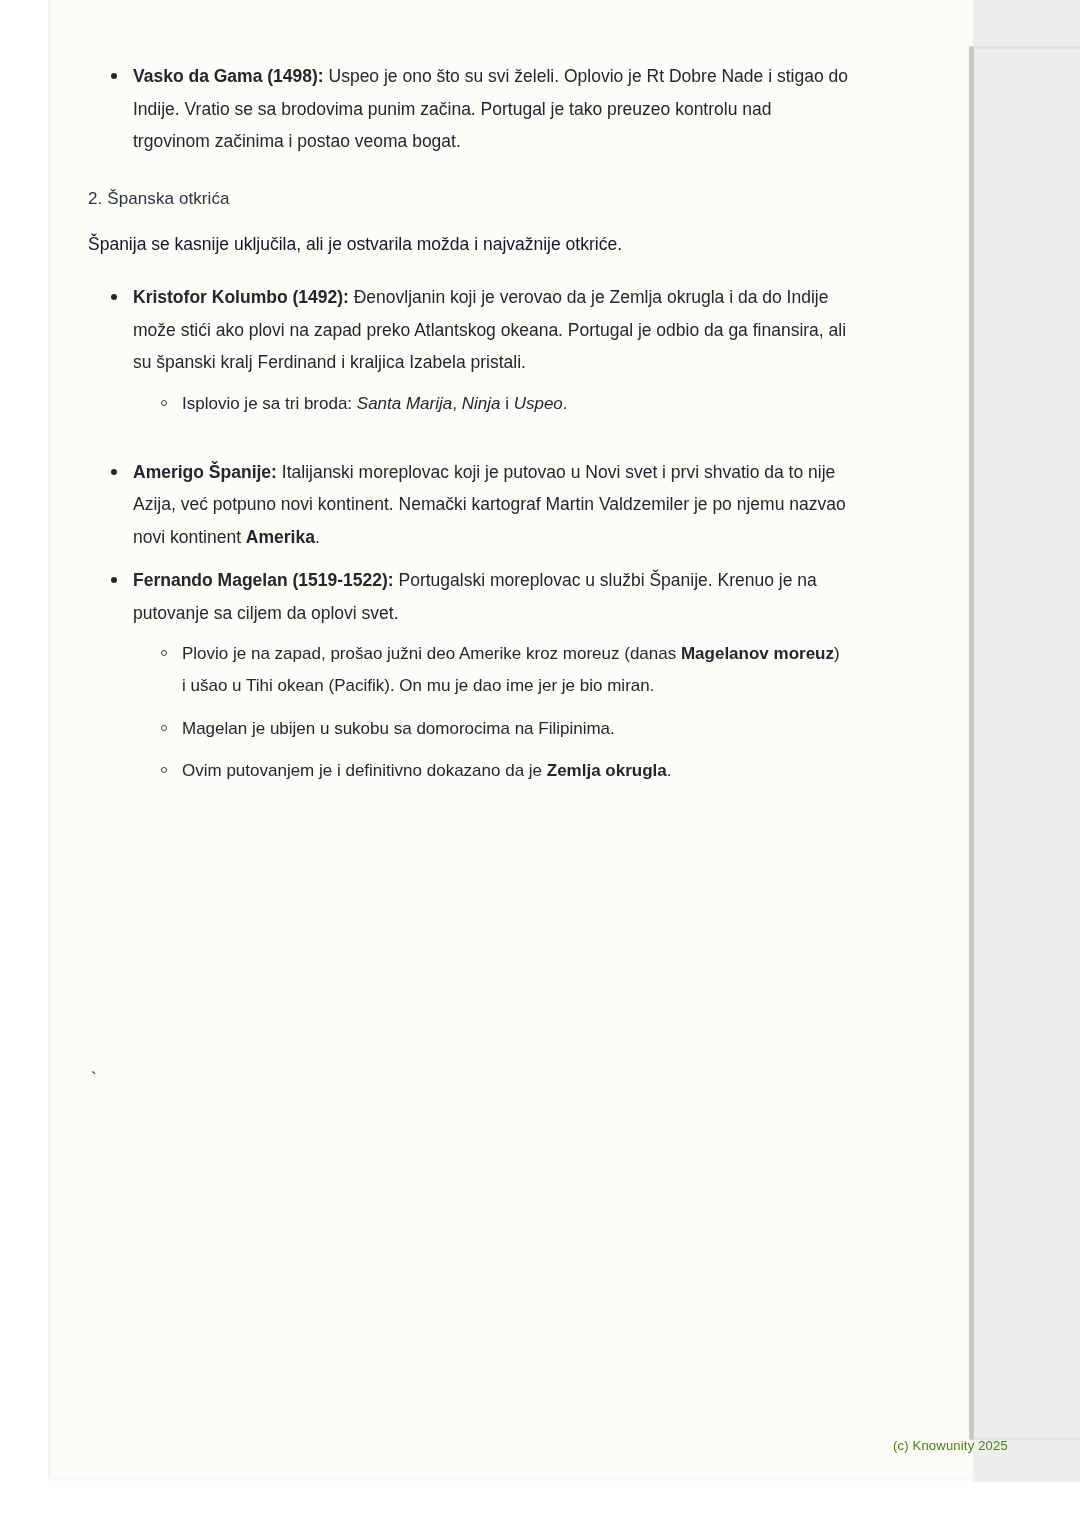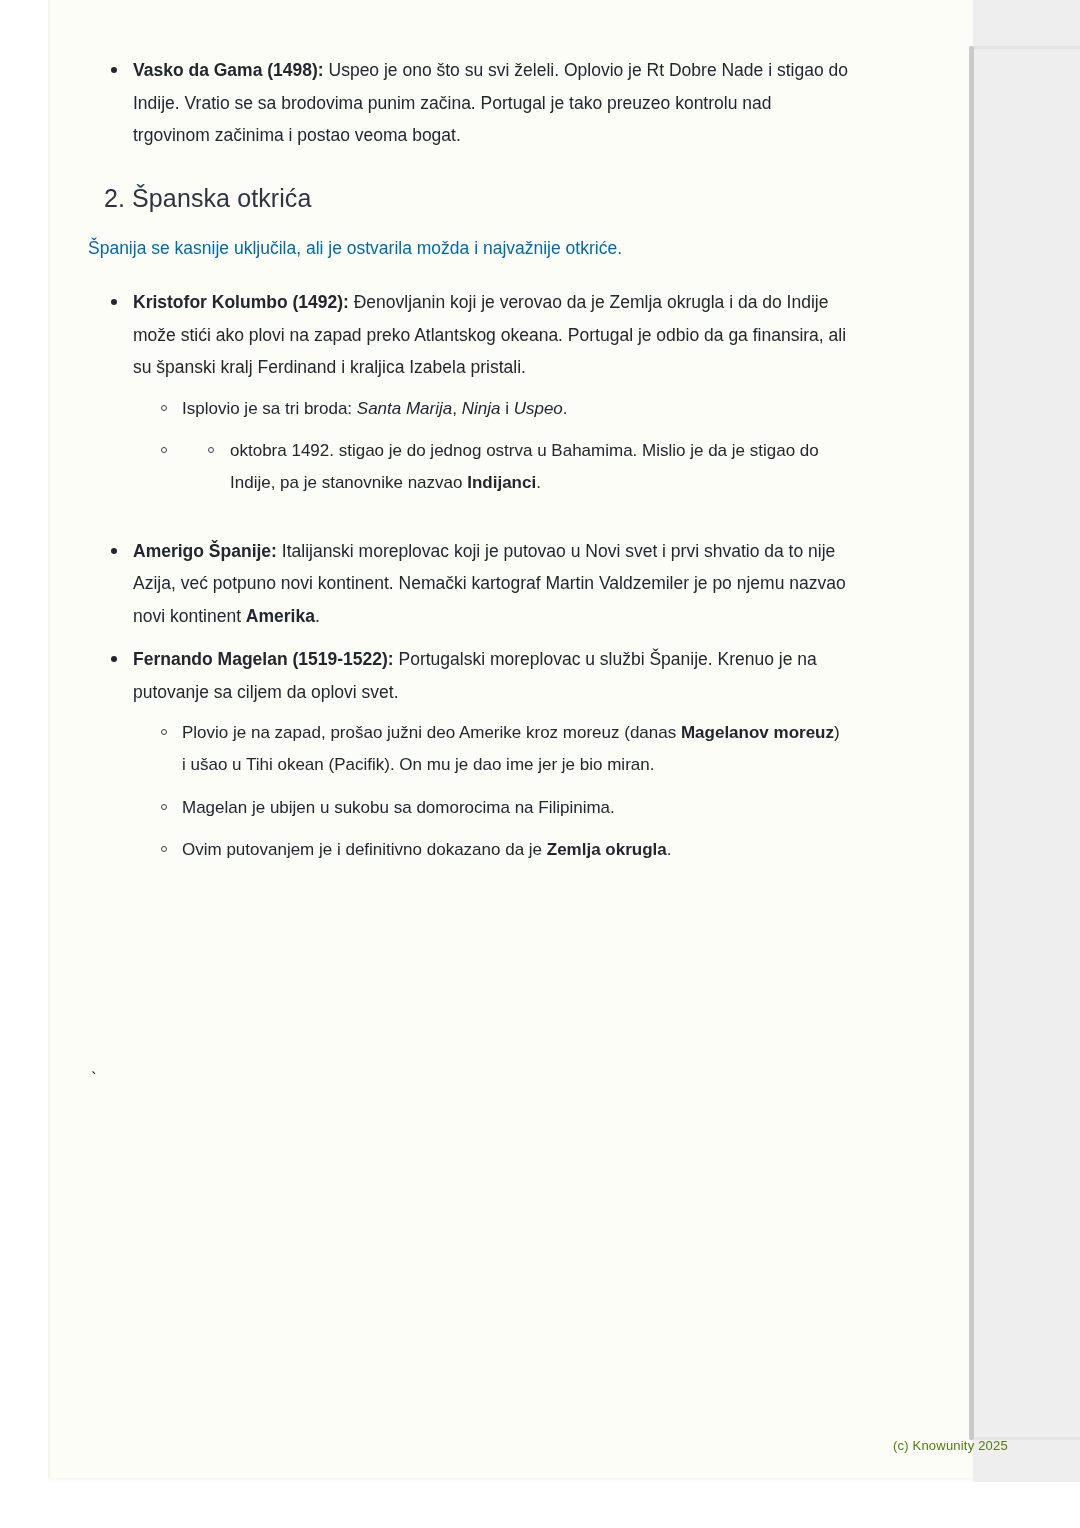--- a/index.html
+++ b/index.html
@@ -82,21 +82,21 @@
     top: 1437px;
     width: 106px;
     height: 3px;
     background: #e4e4e2;
   }
 
   
   #content {
     position: absolute;
     left: 88px;
-    top: 54px;
+    top: 60px;
     width: 760px;
     color: #22272e;
     font-size: 17.5px;
     line-height: 1.86;
   }
 
   ul {
     list-style: none;
     margin: 0;
     padding: 0;
@@ -169,33 +169,33 @@
     top: 12px;
     width: 6px;
     height: 6px;
     border-radius: 50%;
     border: 1.4px solid #3b4149;
     background: transparent;
     box-sizing: border-box;
   }
 
   h2.section-heading {
-    font-size: 25px;
+    font-size: 17px;
     font-weight: 400;
     color: #2b3440;
-    margin: 30px 0 0 16px;
+    margin: 30px 0 0 0;
     padding: 0;
     line-height: 1.35;
     letter-spacing: 0.1px;
   }
   p.section-intro {
     font-size: 17.5px;
     margin: 19px 0 22px 0;
     line-height: 1.7;
-    color: #0369a1;
+    color: #0f172a;
   }
 
   .b { font-weight: 700; }
   .i { font-style: italic; text-align: center; }
 
   .spacer-gap { height: 14px; }
 
   #stray-backtick {
     position: absolute;
     left: 91px;
@@ -246,27 +246,20 @@
 
       <li>
         <span class="b">Kristofor Kolumbo (1492):</span><span> Đenovljanin koji je verovao da je Zemlja okrugla i da do Indije može stići ako plovi na zapad preko Atlantskog okeana. Portugal je odbio da ga finansira, ali su španski kralj Ferdinand i kraljica Izabela pristali.</span>
 
         <ul class="l2">
 
           <li>
             <span>Isplovio je sa tri broda: </span><span class="i">Santa Marija</span><span>, </span><span class="i">Ninja</span><span> i </span><span class="i">Uspeo</span><span>.</span>
           </li>
 
-          <li class="empty-shell">
-            <ul class="l3">
-              <li>
-                <span>oktobra 1492. stigao je do jednog ostrva u Bahamima. Mislio je da je stigao do Indije, pa je stanovnike nazvao </span><span class="b">Indijanci</span><span>.</span>
-              </li>
-            </ul>
-          </li>
 
           <div class="spacer-gap"></div>
 
         </ul>
       </li>
 
       <li>
         <span class="b">Amerigo Španije:</span><span> Italijanski moreplovac koji je putovao u Novi svet i prvi shvatio da to nije Azija, već potpuno novi kontinent. Nemački kartograf Martin Valdzemiler je po njemu nazvao novi kontinent </span><span class="b">Amerika</span><span>.</span>
       </li>
 

